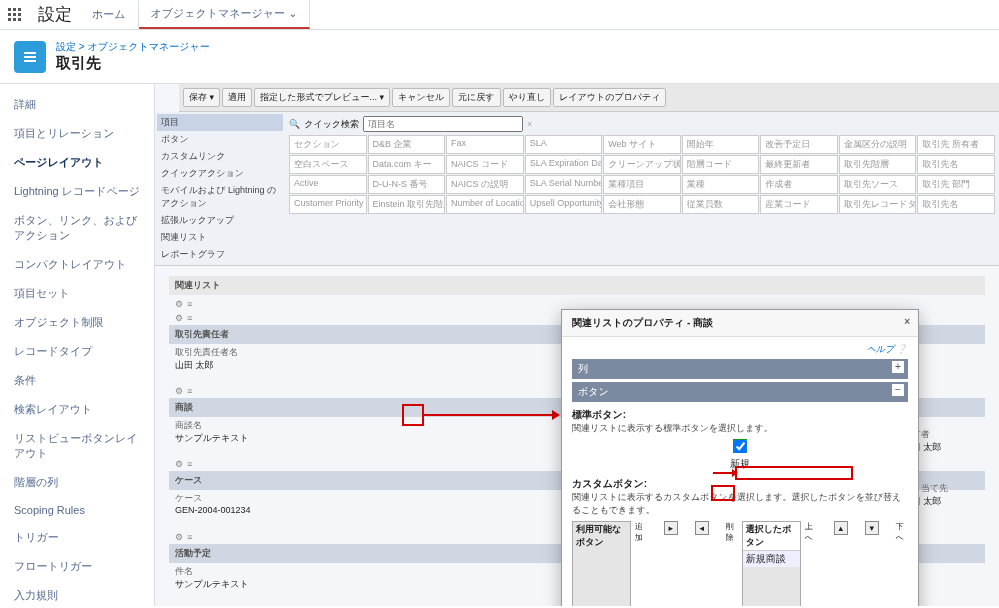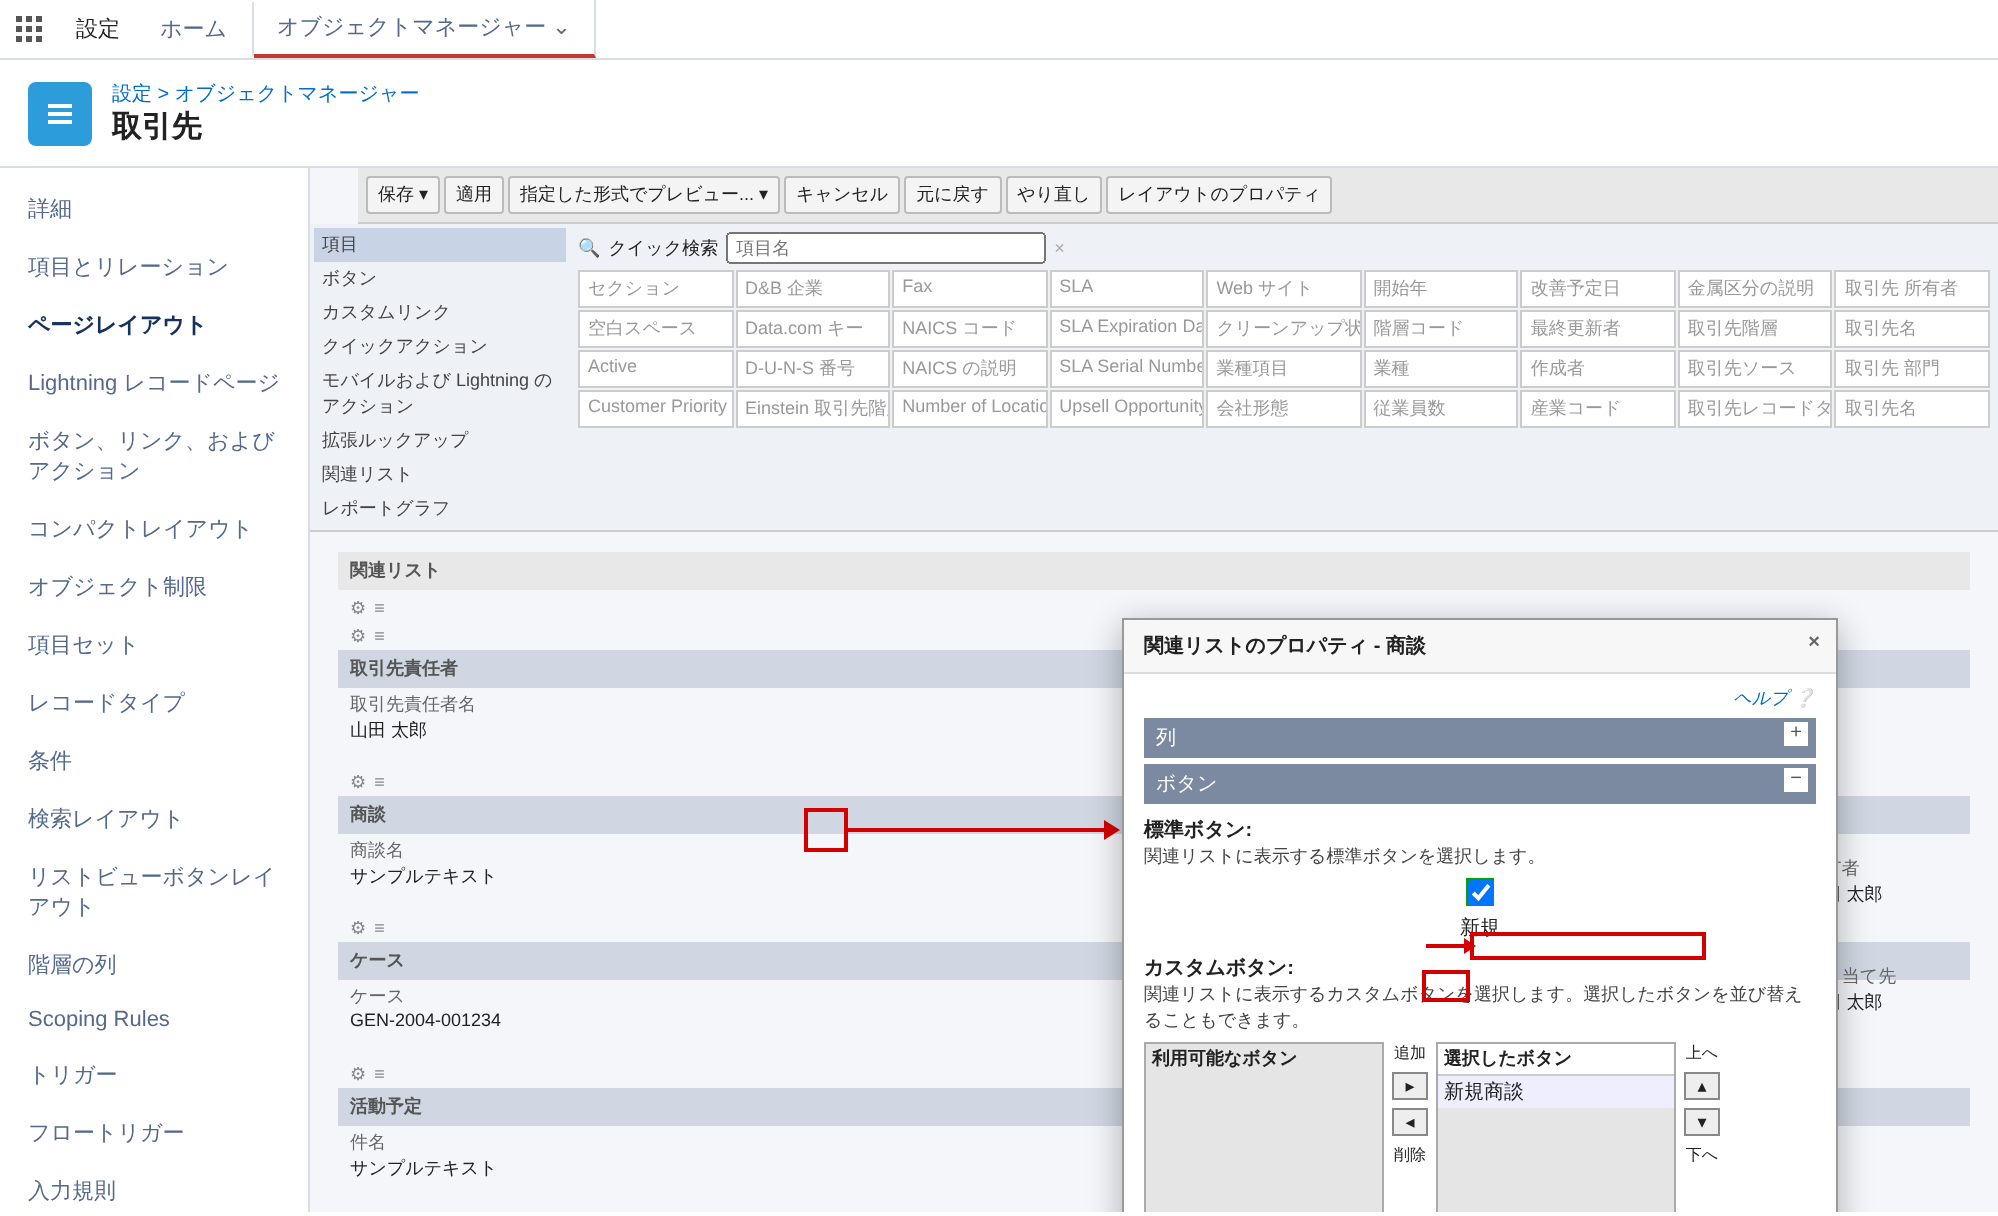--- a/index.html
+++ b/index.html
@@ -1,20 +1,20 @@
 <!DOCTYPE html>
 <html><head>
 <meta charset="utf-8">
 <style>
 * { box-sizing: border-box; margin: 0; padding: 0; font-family: "Hiragino Kaku Gothic Pro", "Meiryo", sans-serif; }
 body { width: 999px; height: 608px; background: #fff; font-size: 11px; color: #222; overflow: hidden; }
 
 .topbar { display: flex; align-items: center; height: 30px; border-bottom: 1px solid #d8dde6; }
 .topbar .waffle { width: 30px; height: 30px; display: flex; align-items: center; justify-content: center; }
-.topbar .title { font-size: 11px; padding: 0 8px; font-family: Liberation Serif, serif; }
+.topbar .title { font-size: 17px; padding: 0 8px; font-family: Liberation Serif, serif; }
 .topbar .tab { padding: 6px 12px; border-right: 1px solid #d8dde6; font-size: 11px; color: #54698d; cursor: pointer; }
 .topbar .tab.active { border-bottom: 2px solid #c23934; }
 
 .subheader { display: flex; align-items: center; padding: 10px 14px; border-bottom: 1px solid #d8dde6; }
 .subheader .iconbox { width: 32px; height: 32px; background: #2d9cdb; border-radius: 4px; display: flex; align-items: center; justify-content: center; margin-right: 10px; }
 .subheader .bc { color: #006dcc; font-size: 10px; }
 .subheader .name { font-size: 15px; font-weight: bold; }
 
 .main { display: flex; height: calc(608px - 30px - 56px); }
 .sidenav { width: 155px; border-right: 1px solid #d8dde6; padding: 6px 0; }
@@ -63,21 +63,21 @@
 .modal .banner .minus { position:absolute; right:4px; top:2px; width:12px; height:12px; background:#fff; color:#555; text-align:center; line-height:12px; font-size:10px; }
 .modal .section-label { font-weight: bold; margin-top: 6px; }
 .modal .section-desc { font-size: 9px; color: #444; }
 .modal .chk-row { display: flex; align-items: center; gap: 4px; margin: 4px 0; flex-direction: column; }
 .modal .greenbox { width:14px; height:14px; border:2px solid #0a9f0a; display:flex; align-items:center; justify-content:center; }
 .modal .greenbox input { margin:0; }
 .modal .dual { display:flex; gap:4px; margin-top:4px; align-items:flex-start; }
 .modal .listbox { border:1px solid #aaa; height:92px; width:120px; background:#e5e5e5; }
 .modal .listbox .lhdr { font-size:9px; font-weight:bold; padding:1px 3px; }
 .modal .listbox.sel .lhdr { background:#fff; border-bottom:1px solid #ccc; }
-.modal .midctrl, .modal .rightctrl { display:flex; flex-direction:column; align-items:center; gap:4px; font-size:8px; }
+.modal .midctrl, .modal .rightctrl { display:flex; flex-direction:row; gap:17px; font-size:8px; }
 .modal .arrowbtn { width:18px; height:14px; border:1px solid #888; background:#eee; text-align:center; line-height:12px; font-size:9px; }
 .modal .m-footer { padding:6px; text-align:center; border-top:1px solid #ddd; background:#f7f7f7; }
 .modal .m-footer .mbtn { padding:2px 10px; border:1px solid #888; background:#f3f3f3; margin:0 2px; cursor:pointer; font-size:10px; }
 
 .red-arrow2 { position:absolute; left:558px; top:388px; width:20px; height:2px; background:#d40000; z-index:150; }
 .red-arrow2::after { content:""; position:absolute; right:-5px; top:-3px; border-left:6px solid #d40000; border-top:4px solid transparent; border-bottom:4px solid transparent; }
 .redbox-selected { position:absolute; left:580px; top:382px; width:118px; height:14px; border:2px solid #d40000; z-index:150; }
 .redbox-add { position:absolute; left:556px; top:401px; width:24px; height:16px; border:2px solid #d40000; z-index:150; }
 </style>
 </head>
@@ -119,22 +119,22 @@
 </div>
 
 <div class="main">
   <div class="sidenav" id="sidenav">
       <div class="item">詳細</div>
       <div class="item">項目とリレーション</div>
       <div class="item active">ページレイアウト</div>
       <div class="item">Lightning レコードページ</div>
       <div class="item">ボタン、リンク、およびアクション</div>
       <div class="item">コンパクトレイアウト</div>
+      <div class="item">項目セット</div>
       <div class="item">オブジェクト制限</div>
-      <div class="item">項目セット</div>
       <div class="item">レコードタイプ</div>
       <div class="item">条件</div>
       <div class="item">検索レイアウト</div>
       <div class="item">リストビューボタンレイアウト</div>
       <div class="item">階層の列</div>
       <div class="item">Scoping Rules</div>
       <div class="item">トリガー</div>
       <div class="item">フロートリガー</div>
       <div class="item">入力規則</div>
     </div>

